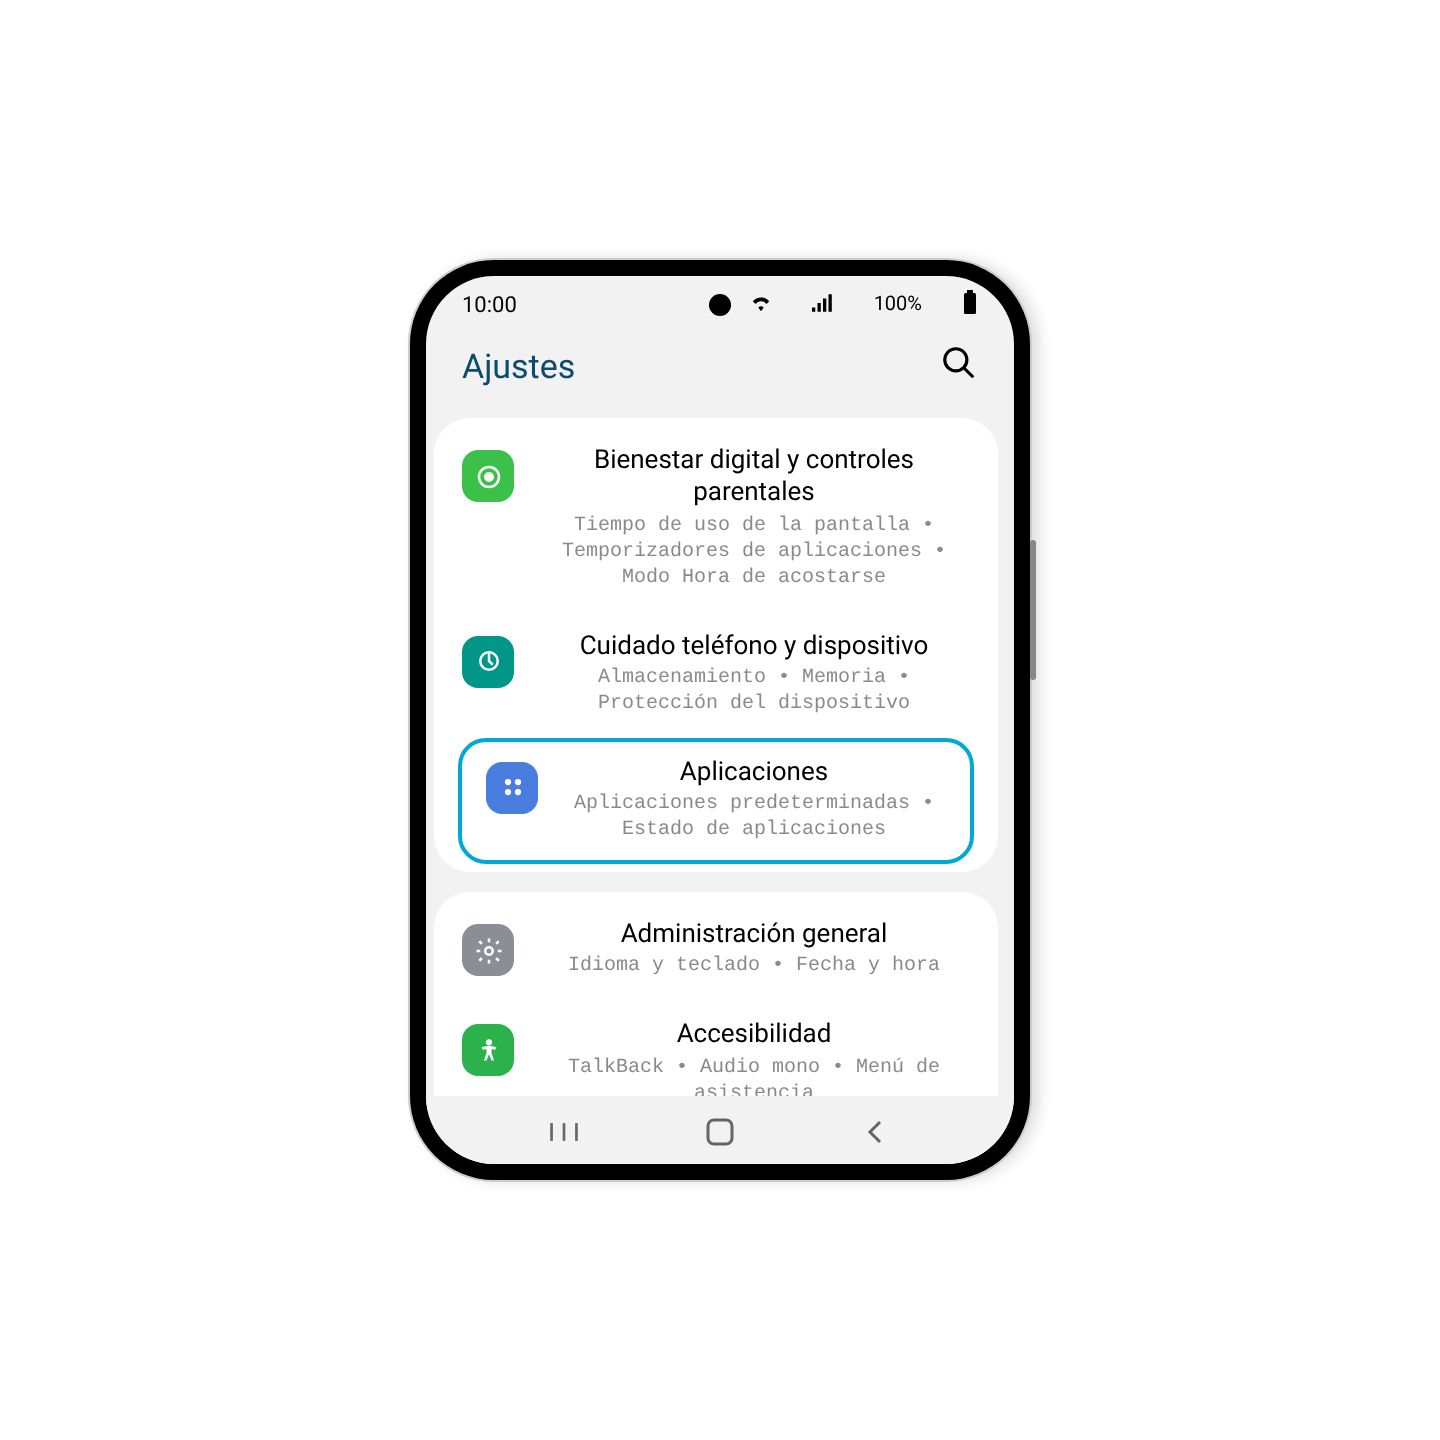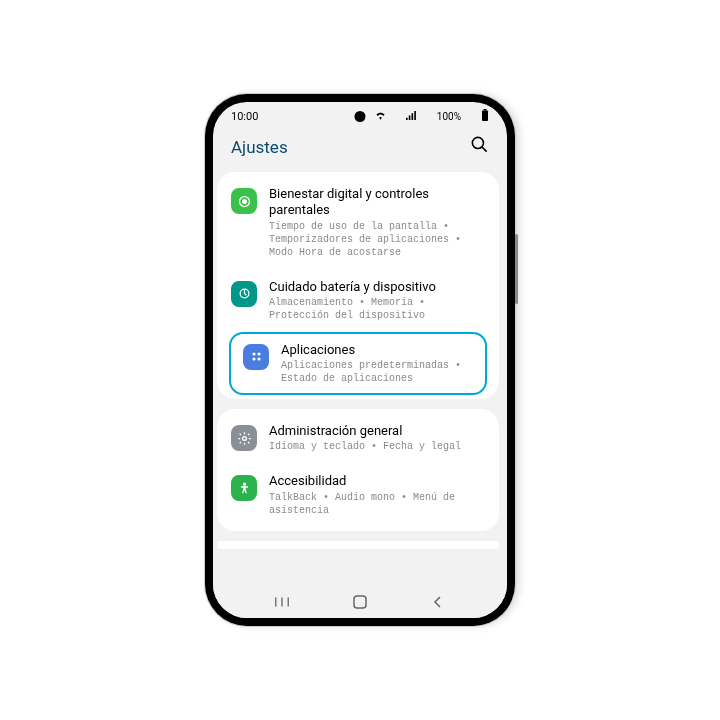--- a/index.html
+++ b/index.html
@@ -7,21 +7,21 @@
     width: 720px;
     height: 720px;
     background: #fff;
     font-family: -apple-system, BlinkMacSystemFont, "Segoe UI", Roboto, Arial, sans-serif;
     display: flex;
     align-items: center;
     justify-content: center;
   }
   .phone {
     width: 310px;
-    height: 532px;
+    height: 460px;
     background: #000;
     border-radius: 42px;
     padding: 8px;
     position: relative;
     box-shadow: 0 0 0 1px #ccc, 4px 0 8px rgba(0,0,0,0.15);
   }
   .side-button {
     position: absolute;
     right: -3px;
     top: 140px;
@@ -60,21 +60,21 @@
     color: #000;
   }
   .status-right { display: flex; align-items: center; gap: 20px; font-size: 10px; }
   .header {
     display: flex;
     justify-content: space-between;
     align-items: center;
     padding: 10px 18px 14px 18px;
   }
   .header-title { font-size: 17px; color: #0c4a6e; font-weight: 400; }
-  .content { flex: 1; overflow-y: auto; padding: 0 8px 4px 4px; }
+  .content { flex: 1; overflow-y: auto; padding: 0 8px 4px 4px; text-align: center; }
   .card {
     background: #fff;
     border-radius: 18px;
     margin-bottom: 10px;
     padding: 4px 0;
   }
   .item {
     display: flex;
     align-items: flex-start;
     padding: 10px 14px;
@@ -173,21 +173,21 @@
             </div>
           </div>
           <div class="item">
             <div class="icon ic-teal">
               <svg viewBox="0 0 24 24" fill="none" stroke="#fff" stroke-width="2">
                 <circle cx="12" cy="12" r="7"></circle>
                 <path d="M12 6v6l3 3"></path>
               </svg>
             </div>
             <div class="item-text">
-              <div class="item-title">Cuidado batería y dispositivo</div>
+              <div class="item-title">Cuidado teléfono y dispositivo</div>
               <div class="item-sub">Almacenamiento • Memoria • Protección del dispositivo</div>
             </div>
           </div>
           <div class="item highlighted">
             <div class="icon ic-blue">
               <svg viewBox="0 0 24 24" fill="#fff">
                 <circle cx="8" cy="8" r="2.5"></circle>
                 <circle cx="16" cy="8" r="2.5"></circle>
                 <circle cx="8" cy="16" r="2.5"></circle>
                 <circle cx="16" cy="16" r="2.5"></circle>
@@ -202,21 +202,21 @@
         <div class="card">
           <div class="item">
             <div class="icon ic-grey">
               <svg viewBox="0 0 24 24" fill="none" stroke="#fff" stroke-width="2">
                 <circle cx="12" cy="12" r="3"></circle>
                 <path d="M12 2v3m0 14v3M4.2 4.2l2.1 2.1m11.4 11.4l2.1 2.1M2 12h3m14 0h3M4.2 19.8l2.1-2.1m11.4-11.4l2.1-2.1"></path>
               </svg>
             </div>
             <div class="item-text">
               <div class="item-title">Administración general</div>
-              <div class="item-sub">Idioma y teclado • Fecha y legal</div>
+              <div class="item-sub">Idioma y teclado • Fecha y hora</div>
             </div>
           </div>
           <div class="item">
             <div class="icon ic-green2">
               <svg viewBox="0 0 24 24" fill="#fff">
                 <circle cx="12" cy="5" r="2.5"></circle>
                 <path d="M12 8c-3 0-6 1-6 1l1 2s2-.5 3-.5v3l-2 6h2l2-5 2 5h2l-2-6v-3c1 0 3 .5 3 .5l1-2s-3-1-6-1z"></path>
               </svg>
             </div>
             <div class="item-text">

